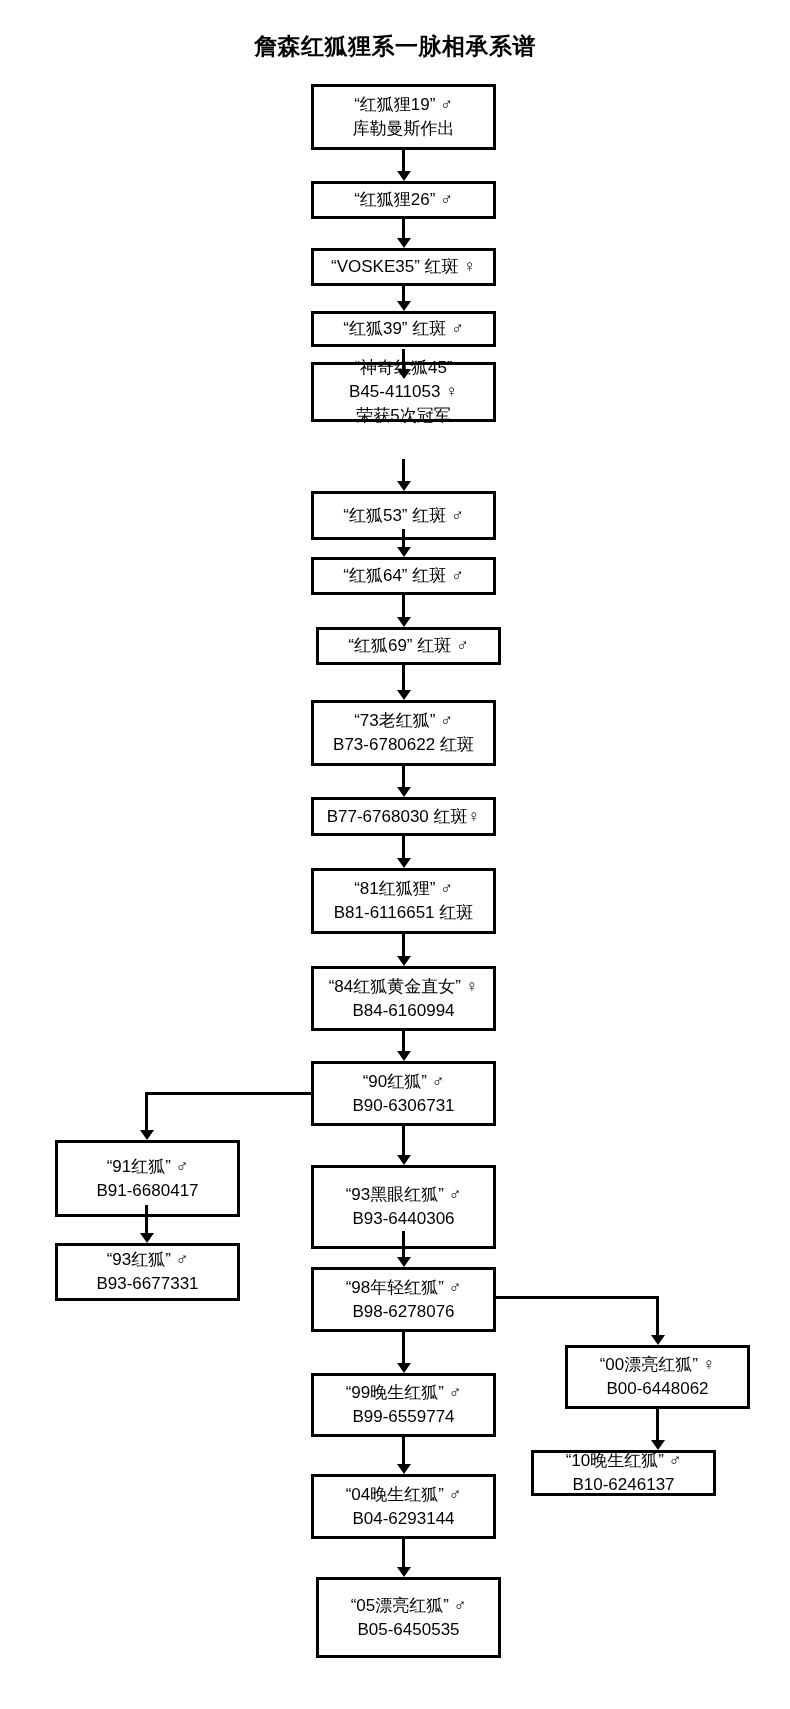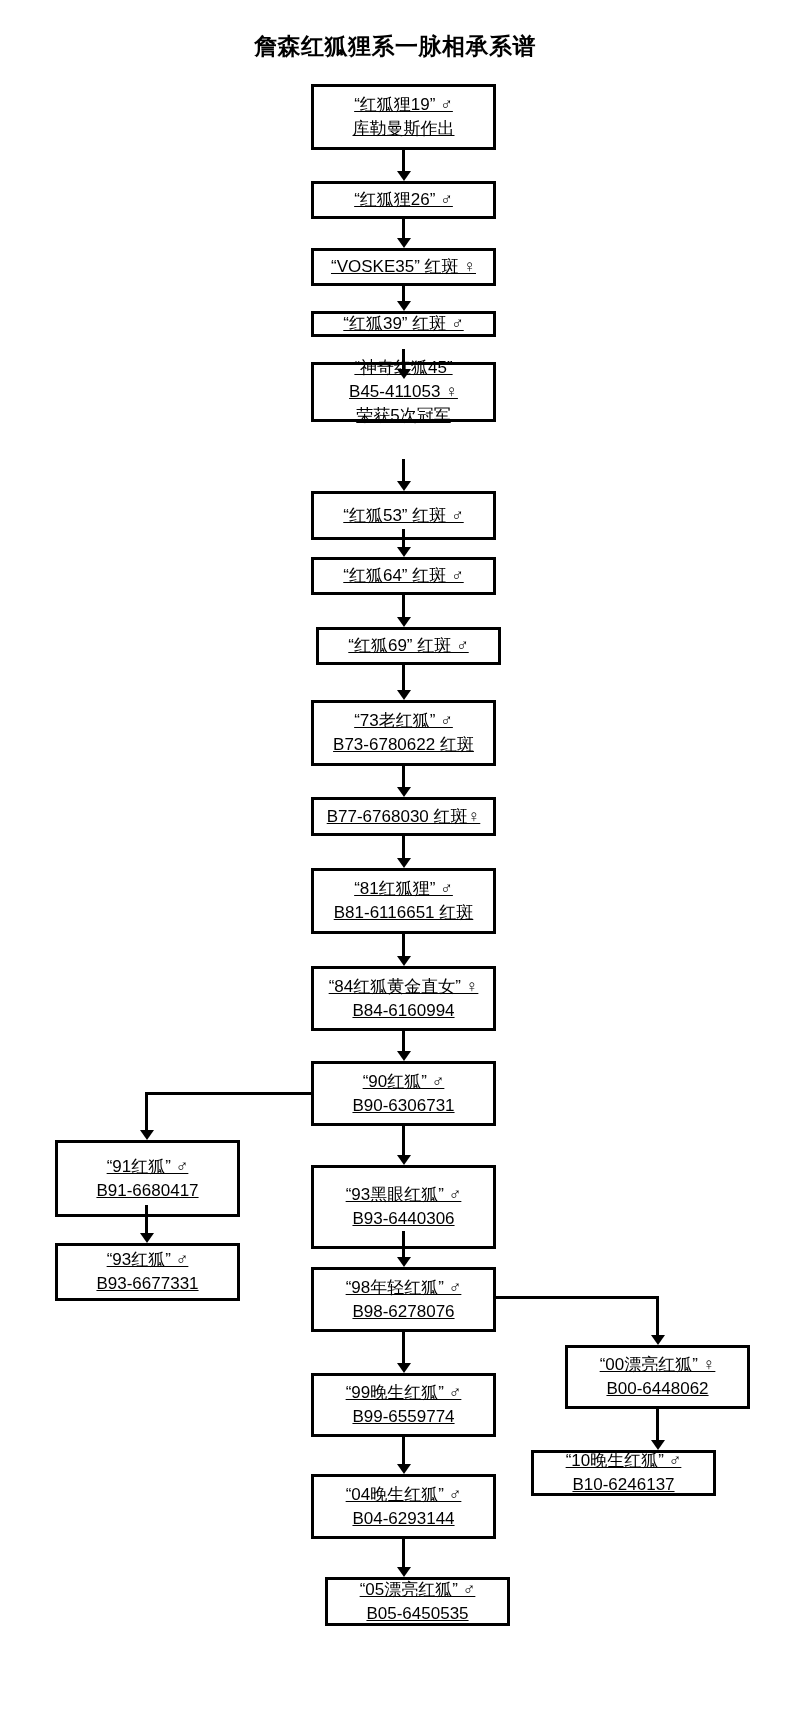--- a/index.html
+++ b/index.html
@@ -26,21 +26,21 @@
     border: 3px solid #000;
     background: #fff;
     display: flex;
     flex-direction: column;
     justify-content: center;
     align-items: center;
     text-align: center;
     font-size: 17px;
     line-height: 24px;
   }
-  .ln { width: 100%; text-decoration: underline; }
+  .ln { width: 100%; }
   
   .varrow {
     position: absolute;
     width: 3px;
     background: #000;
   }
   .varrow::after {
     content: "";
     position: absolute;
     left: 50%;
@@ -68,21 +68,21 @@
 </div>
 
 <div class="node" style="left:311px;top:181px;height:38px">
   <div class="ln">“红狐狸26” ♂</div>
 </div>
 
 <div class="node" style="left:311px;top:248px;height:38px">
   <div class="ln">“VOSKE35” 红斑 ♀</div>
 </div>
 
-<div class="node" style="left:311px;top:311px;height:26px">
+<div class="node" style="left:311px;top:311px;height:36px">
   <div class="ln">“红狐39” 红斑 ♂</div>
 </div>
 
 <div class="node" style="left:311px;top:362px;height:60px">
   <div class="ln">“神奇红狐45”</div>
   <div class="ln">B45-411053 ♀</div>
   <div class="ln">荣获5次冠军</div>
 </div>
 
 <div class="node" style="left:311px;top:491px;height:49px">
@@ -134,21 +134,21 @@
 <div class="node" style="left:311px;top:1373px;height:64px">
   <div class="ln">“99晚生红狐” ♂</div>
   <div class="ln">B99-6559774</div>
 </div>
 
 <div class="node" style="left:311px;top:1474px;height:65px">
   <div class="ln">“04晚生红狐” ♂</div>
   <div class="ln">B04-6293144</div>
 </div>
 
-<div class="node" style="left:325px;top:1577px;height:49px">
+<div class="node" style="left:316px;top:1577px;height:81px">
   <div class="ln">“05漂亮红狐” ♂</div>
   <div class="ln">B05-6450535</div>
 </div>
 
 <div class="node" style="left:55px;top:1140px;height:77px">
   <div class="ln">“91红狐” ♂</div>
   <div class="ln">B91-6680417</div>
 </div>
 
 <div class="node" style="left:55px;top:1243px;height:58px">

